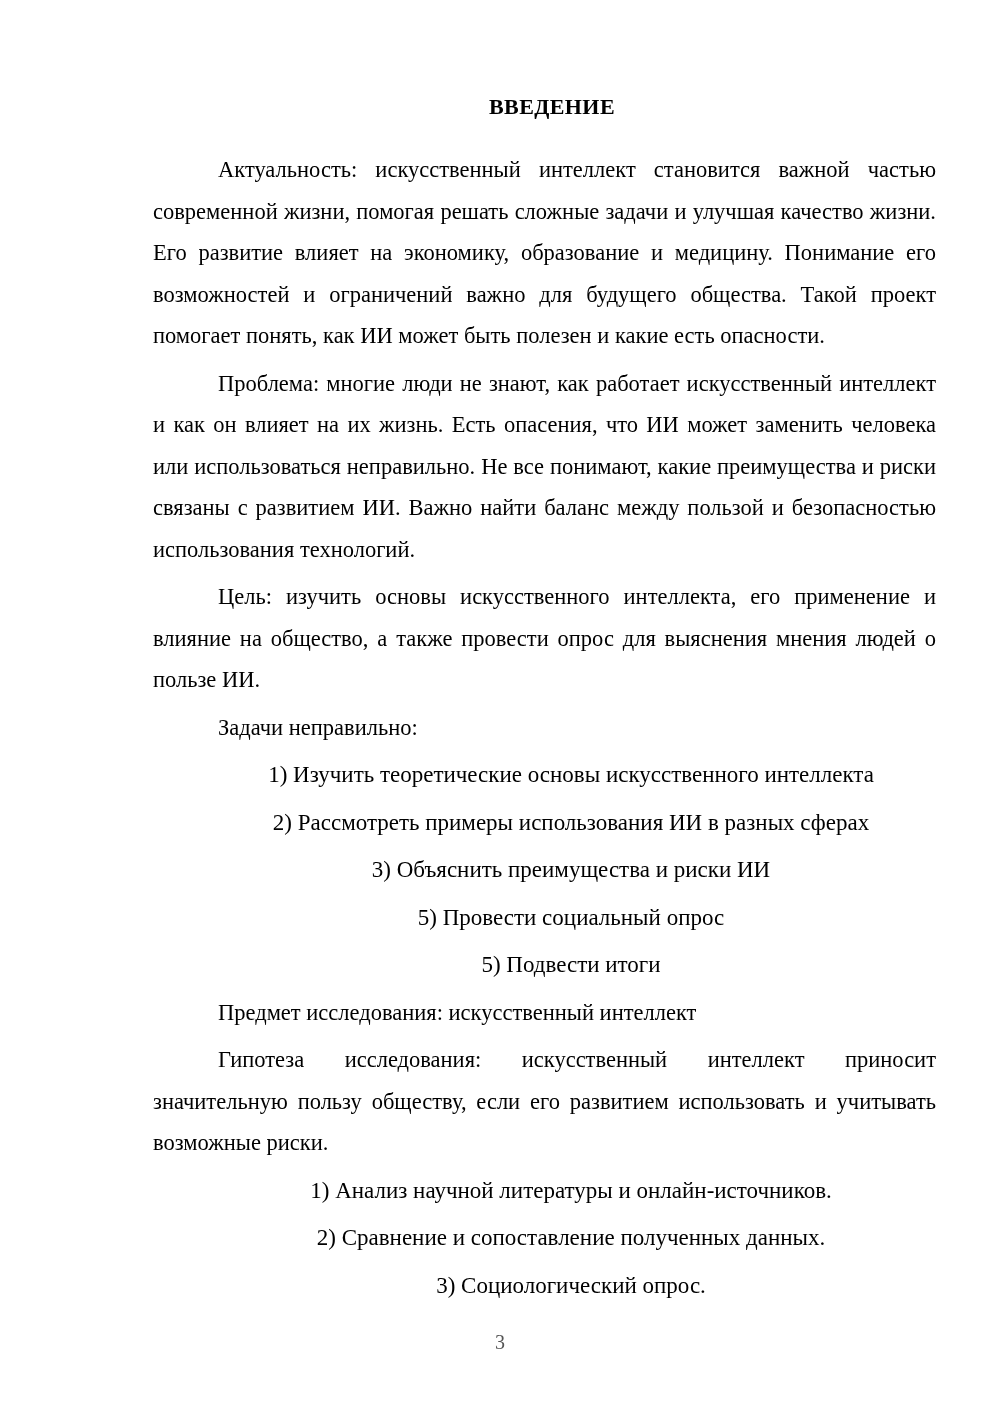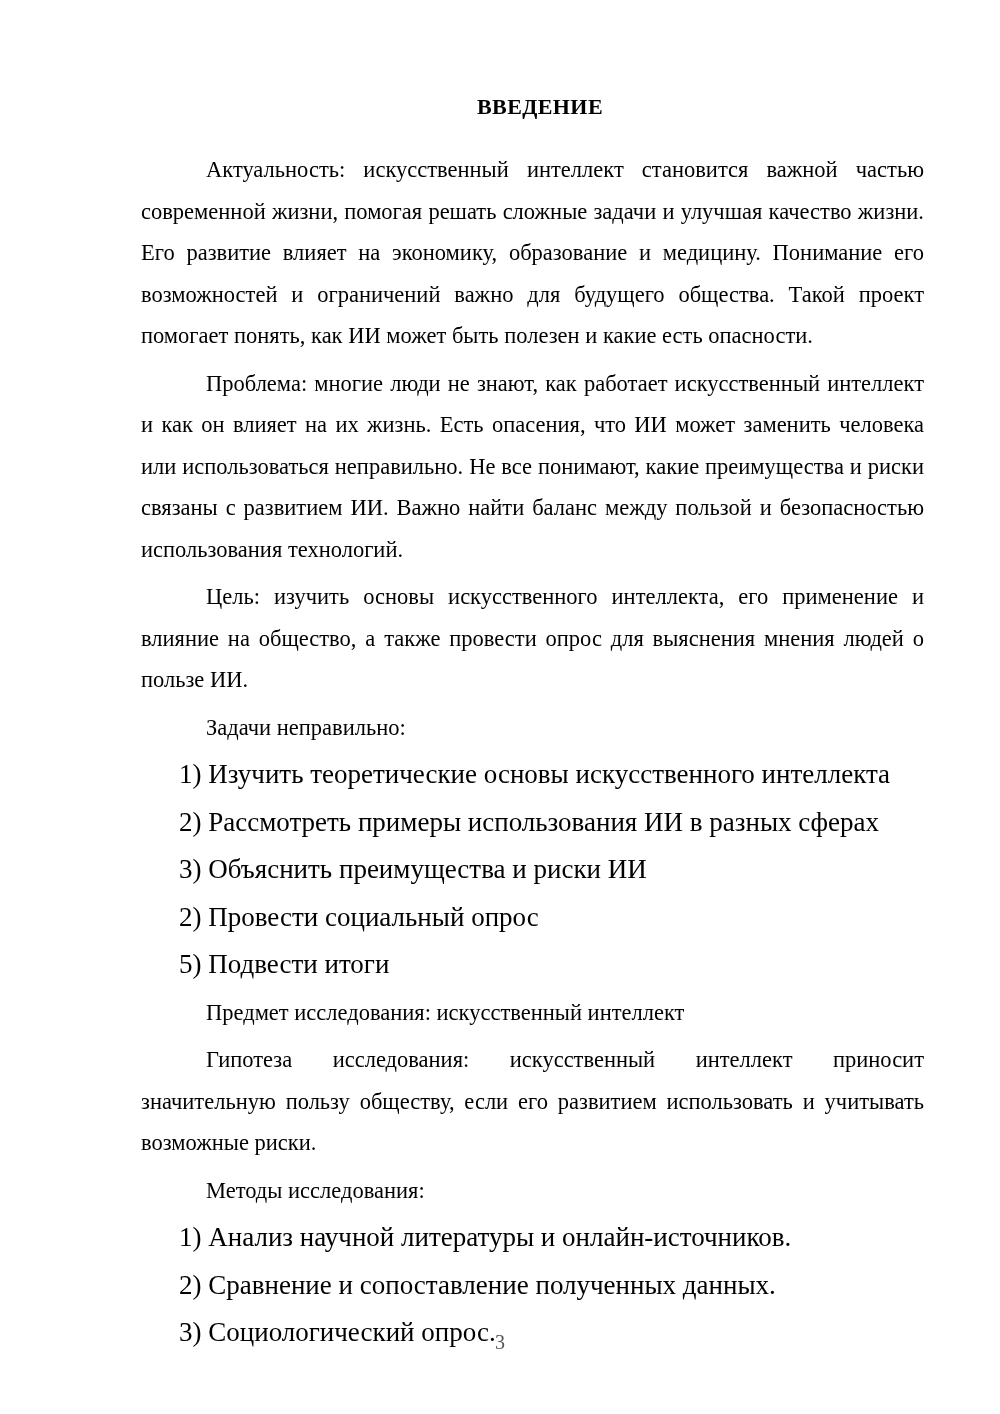--- a/index.html
+++ b/index.html
@@ -14,21 +14,21 @@
     height: 1414px;
     background: #ffffff;
     margin: 0 auto;
     overflow: hidden;
     font-family: "Liberation Serif", "DejaVu Serif", serif;
     color: #000000;
     box-sizing: border-box;
   }
   .content {
     position: absolute;
-    left: 141px;
+    left: 153px;
     top: 86px;
     width: 798px; 
   }
   .doc-title {
     font-size: 22px;
     font-weight: bold;
     text-align: center;
     letter-spacing: 0.4px;
     line-height: 41px;
     margin: 0 0 22px 0;
@@ -43,23 +43,23 @@
     hyphens: none;
   }
   p.indent-line {
     font-size: 22.5px;
     line-height: 41.5px;
     text-align: left;
     text-indent: 65px;
     margin: 0 0 6px 0;
   }
   p.list-item {
-    font-size: 27px;
+    font-size: 23px;
     line-height: 41.5px;
-    text-align: left;
+    text-align: center;
     text-indent: 0;
     margin: 0 0 6px 0;
     padding-left: 38px;
   }
   .page-number {
     position: absolute;
     left: 0;
     right: 0;
     top: 1330px;
     text-align: center;
@@ -81,29 +81,28 @@
 
     <p class="body-par">Проблема: многие люди не знают, как работает искусственный интеллект и как он влияет на их жизнь. Есть опасения, что ИИ может заменить человека или использоваться неправильно. Не все понимают, какие преимущества и риски связаны с развитием ИИ. Важно найти баланс между пользой и безопасностью использования технологий.</p>
 
     <p class="body-par">Цель: изучить основы искусственного интеллекта, его применение и влияние на общество, а также провести опрос для выяснения мнения людей о пользе ИИ.</p>
 
     <p class="indent-line">Задачи неправильно:</p>
 
     <p class="list-item">1) Изучить теоретические основы искусственного интеллекта</p>
     <p class="list-item">2) Рассмотреть примеры использования ИИ в разных сферах</p>
     <p class="list-item">3) Объяснить преимущества и риски ИИ</p>
-    <p class="list-item">2) Провести социальный опрос</p>
+    <p class="list-item">5) Провести социальный опрос</p>
     <p class="list-item">5) Подвести итоги</p>
 
 
     <p class="indent-line">Предмет исследования: искусственный интеллект</p>
 
     <p class="body-par">Гипотеза исследования: искусственный интеллект приносит значительную пользу обществу, если его развитием использовать и учитывать возможные риски.</p>
 
-    <p class="indent-line">Методы исследования:</p>
 
     <p class="list-item">1) Анализ научной литературы и онлайн-источников.</p>
     <p class="list-item">2) Сравнение и сопоставление полученных данных.</p>
     <p class="list-item">3) Социологический опрос.</p>
 
   </div>
 
   <div class="page-number">3</div>
 </div>
 

